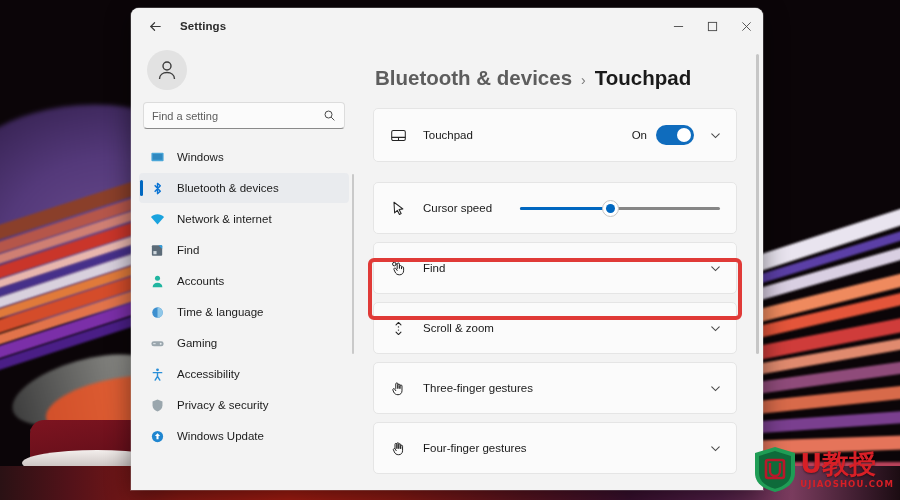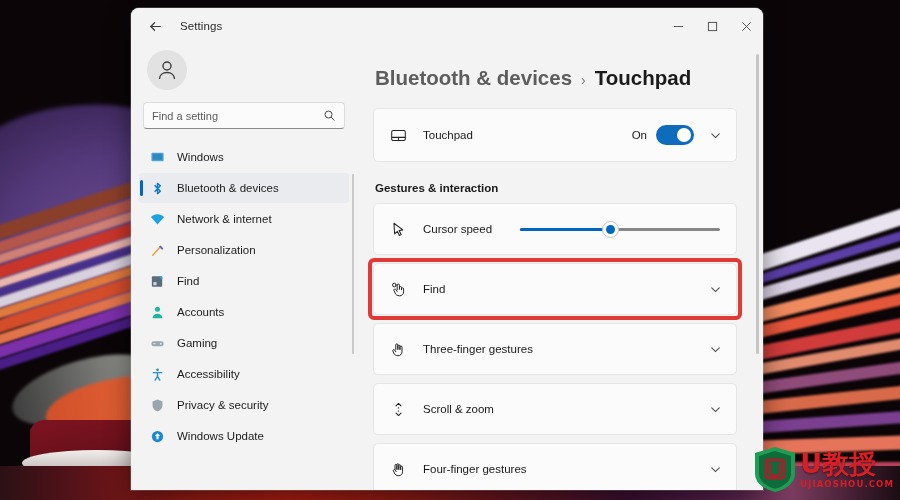--- a/index.html
+++ b/index.html
@@ -113,20 +113,21 @@
     display: flex; align-items: center; justify-content: center;
     border-radius: 4px;
     color: #3a3a3a;
   }
   .back-btn svg { width: 15px; height: 15px; }
   .app-title {
     margin-left: 10px;
     font-size: 11.5px;
     color: #2b2b2b;
     letter-spacing: .1px;
+    font-weight: bold;
   }
   .win-controls {
     position: absolute; right: 0; top: 0;
     display: flex; height: 36px;
   }
   .win-btn {
     width: 34px; height: 36px;
     display: flex; align-items: center; justify-content: center;
     color: #4a4a4a;
   }
@@ -495,29 +496,20 @@
 
           <div class="nav-item">
             <span class="nav-ico">
               <svg viewBox="0 0 16 16">
                   <path d="M1 5.2C3 3.4 5.4 2.5 8 2.5s5 .9 7 2.7L8 13.2z" fill="#1aa3de"></path>
                 </svg>
             </span>
             <span class="nav-label">Network &amp; internet</span>
           </div>
 
-          <div class="nav-item">
-            <span class="nav-ico">
-              <svg viewBox="0 0 16 16" fill="none" stroke-width="1.6" stroke-linecap="round">
-                <line x1="3" y1="13" x2="11.5" y2="3.5" stroke="#e8a33d"></line>
-                <line x1="11" y1="4" x2="13" y2="6" stroke="#7a63c8" stroke-width="2.2"></line>
-              </svg>
-            </span>
-            <span class="nav-label">Personalization</span>
-          </div>
 
           <div class="nav-item">
             <span class="nav-ico">
               <svg viewBox="0 0 16 16">
                   <rect x="2" y="2.5" width="11" height="11" rx="1" fill="#5c6b78"></rect>
                   <path d="M9 2.5h4v4z" fill="#2f9fe0"></path>
                   <rect x="3.6" y="8.6" width="3.4" height="3.4" fill="#cfd8de"></rect>
                 </svg>
             </span>
             <span class="nav-label">Find</span>
@@ -526,20 +518,29 @@
           <div class="nav-item">
             <span class="nav-ico">
               <svg viewBox="0 0 16 16">
                   <circle cx="8" cy="4.6" r="2.7" fill="#21b5a0"></circle>
                   <path d="M2.8 14c0-3 2.3-4.7 5.2-4.7s5.2 1.7 5.2 4.7z" fill="#21b5a0"></path>
                 </svg>
             </span>
             <span class="nav-label">Accounts</span>
           </div>
 
+          <div class="nav-item">
+            <span class="nav-ico">
+              <svg viewBox="0 0 16 16">
+                  <circle cx="8" cy="8" r="5.6" fill="#3c8fcf"></circle>
+                  <path d="M8 2.4a5.6 5.6 0 0 1 0 11.2z" fill="#8fc7e8"></path>
+                </svg>
+            </span>
+            <span class="nav-label">Time &amp; language</span>
+          </div>
 
           <div class="nav-item">
             <span class="nav-ico">
               <svg viewBox="0 0 16 16">
                   <rect x="1.5" y="5.5" width="13" height="5.5" rx="2.6" fill="#9aa6ad"></rect>
                   <circle cx="11.4" cy="8.2" r="1" fill="#e9eef1"></circle>
                   <rect x="3.4" y="7.7" width="2.6" height="1" fill="#e9eef1"></rect>
                 </svg>
             </span>
             <span class="nav-label">Gaming</span>
@@ -601,21 +602,20 @@
           <span class="toggle">
               <span class="knob"></span>
             </span>
           <span class="chev">
             <svg viewBox="0 0 14 14" fill="none" stroke="currentColor" stroke-width="1.2" stroke-linecap="round">
                 <path d="M3 5.2 7 9.2l4-4"></path>
               </svg>
           </span>
         </div>
 
-        <div class="section-title">Gestures &amp; interaction</div>
 
         <div class="card">
           <span class="card-ico">
             <svg viewBox="0 0 18 18" fill="none" stroke="currentColor" stroke-width="1.1" stroke-linejoin="round">
               <path d="M4.2 2.4 13.6 9.4l-4 .7 2.2 4.3-1.8.9-2.2-4.3-2.9 2.6z"></path>
             </svg>
           </span>
           <span class="card-label">Cursor speed</span>
           <span class="card-spacer"></span>
           <span class="slider">
@@ -638,45 +638,45 @@
           <span class="card-spacer"></span>
           <span class="chev">
             <svg viewBox="0 0 14 14" fill="none" stroke="currentColor" stroke-width="1.2" stroke-linecap="round">
                 <path d="M3 5.2 7 9.2l4-4"></path>
               </svg>
           </span>
         </div>
 
         <div class="card">
           <span class="card-ico">
-            <svg viewBox="0 0 18 18" fill="none" stroke="currentColor" stroke-width="1.05" stroke-linejoin="round" stroke-linecap="round">
-              <path d="M6.1 9V4.2a1.1 1.1 0 0 1 2.2 0V8.8"></path>
-              <path d="M8.3 8.6V5.5a1.1 1.1 0 0 1 2.2 0v3.3"></path>
-              <path d="M10.5 8.8V6.4a1.1 1.1 0 0 1 2.2 0v5c0 2.5-1.7 4.2-4.2 4.2-2.3 0-3.9-1.2-4.6-2.9l-.9-2.2a1.1 1.1 0 0 1 1.9-1l1.2 1.8"></path>
-            </svg>
-          </span>
-          <span class="card-label">Three-finger gestures</span>
+            <svg viewBox="0 0 18 18" fill="none" stroke="currentColor" stroke-width="1.15" stroke-linecap="round" stroke-linejoin="round">
+              <path d="M6.4 5.2 9 2.6l2.6 2.6"></path>
+              <path d="M6.4 12.8 9 15.4l2.6-2.6"></path>
+              <circle cx="9" cy="7.3" r=".75" fill="currentColor" stroke="none"></circle>
+              <circle cx="9" cy="10.7" r=".75" fill="currentColor" stroke="none"></circle>
+            </svg>
+          </span>
+          <span class="card-label">Scroll &amp; zoom</span>
           <span class="card-spacer"></span>
           <span class="chev">
             <svg viewBox="0 0 14 14" fill="none" stroke="currentColor" stroke-width="1.2" stroke-linecap="round">
                 <path d="M3 5.2 7 9.2l4-4"></path>
               </svg>
           </span>
         </div>
 
         <div class="card">
           <span class="card-ico">
-            <svg viewBox="0 0 18 18" fill="none" stroke="currentColor" stroke-width="1.15" stroke-linecap="round" stroke-linejoin="round">
-              <path d="M6.4 5.2 9 2.6l2.6 2.6"></path>
-              <path d="M6.4 12.8 9 15.4l2.6-2.6"></path>
-              <circle cx="9" cy="7.3" r=".75" fill="currentColor" stroke="none"></circle>
-              <circle cx="9" cy="10.7" r=".75" fill="currentColor" stroke="none"></circle>
-            </svg>
-          </span>
-          <span class="card-label">Scroll &amp; zoom</span>
+            <svg viewBox="0 0 18 18" fill="none" stroke="currentColor" stroke-width="1.05" stroke-linejoin="round" stroke-linecap="round">
+              <path d="M6.1 9V4.2a1.1 1.1 0 0 1 2.2 0V8.8"></path>
+              <path d="M8.3 8.6V5.5a1.1 1.1 0 0 1 2.2 0v3.3"></path>
+              <path d="M10.5 8.8V6.4a1.1 1.1 0 0 1 2.2 0v5c0 2.5-1.7 4.2-4.2 4.2-2.3 0-3.9-1.2-4.6-2.9l-.9-2.2a1.1 1.1 0 0 1 1.9-1l1.2 1.8"></path>
+            </svg>
+          </span>
+          <span class="card-label">Three-finger gestures</span>
           <span class="card-spacer"></span>
           <span class="chev">
             <svg viewBox="0 0 14 14" fill="none" stroke="currentColor" stroke-width="1.2" stroke-linecap="round">
                 <path d="M3 5.2 7 9.2l4-4"></path>
               </svg>
           </span>
         </div>
 
         <div class="card">
           <span class="card-ico">

